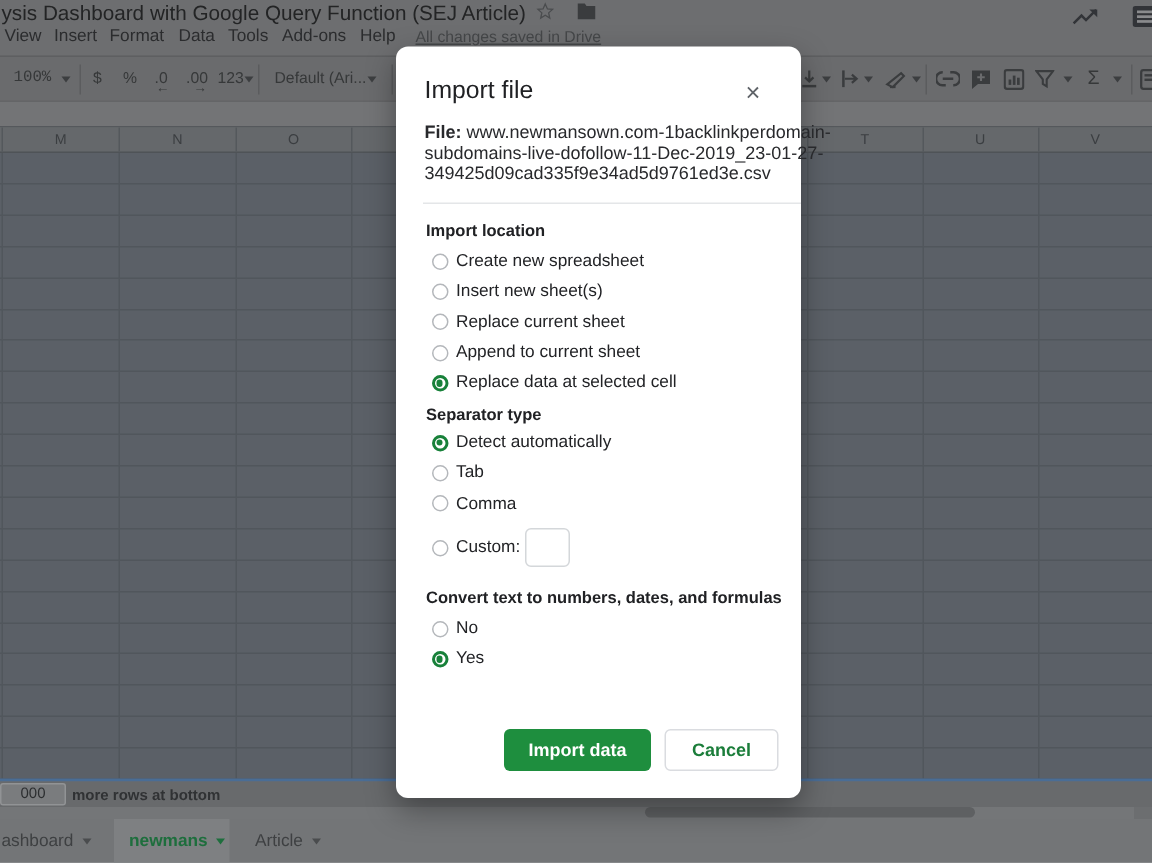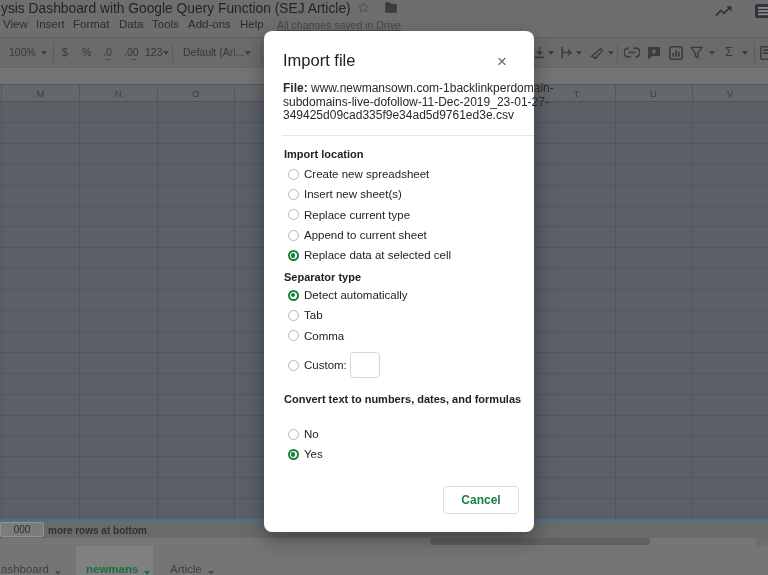--- a/index.html
+++ b/index.html
@@ -47,21 +47,21 @@
   #addrow-input{position:absolute;left:0px;top:1px;width:44px;height:15px;background:#7a7c7e;
                 border:1px solid #919395;border-radius:2px;font-size:10px;color:#2c2e30;
                 display:flex;align-items:center;justify-content:center;}
   #addrow-label{position:absolute;left:48px;top:3.5px;font-size:10px;font-weight:bold;color:#303234;}
 
   #scroll-strip{left:0;top:538px;width:768px;height:8px;background:#747678;}
   #hscroll-thumb{position:absolute;left:430px;top:0px;width:220px;height:7px;border-radius:3.5px;background:#5e6062;}
   #scroll-corner{position:absolute;left:756px;top:0;width:12px;height:8px;background:#6c6e70;}
 
   #tabbar{left:0;top:546px;width:768px;height:29px;background:#737577;}
-  .sheet-tab{position:absolute;top:0;height:29px;display:flex;align-items:flex-end;gap:6px;
+  .sheet-tab{position:absolute;top:0;height:29px;display:flex;align-items:center;gap:6px;
              font-size:11.5px;padding:0 10px;color:#3e4042;}
   .sheet-tab .caret{position:static;border-top-color:#4a4c4e;}
   #tab-active{background:#7e8082;font-weight:bold;}
   #tab-active .tab-label{color:#1e6e3d;}
   #tab-active .caret{border-top-color:#1e6e3d;}
   #tab-first{padding-left:1px;}
 
   
   #dialog{left:264px;top:31px;width:270px;height:501px;background:#ffffff;border-radius:8px;
           box-shadow:0 8px 20px rgba(0,0,0,0.35);color:#202124;}
@@ -131,21 +131,21 @@
       <svg width="20" height="14" viewBox="0 0 20 14">
           <rect x="0" y="0" width="20" height="14" rx="2" fill="#323438"></rect>
           <rect x="3" y="3" width="14" height="1.8" fill="#8a8b8d"></rect>
           <rect x="3" y="6.2" width="14" height="1.8" fill="#8a8b8d"></rect>
           <rect x="3" y="9.4" width="14" height="1.8" fill="#8a8b8d"></rect>
         </svg>
     </div>
   </div>
 
   <div class="abs" id="toolbar">
-    <div class="tbtxt2" style="left:9px;">100%</div>
+    <div class="tbtxt2" style="left:9px;font-family:Liberation Mono, monospace;">100%</div>
     <div class="caret" style="left:41px;top:13px;"></div>
     <div class="tb-divider" style="left:53px;"></div>
     <div class="tbtxt2" style="left:62px;">$</div>
     <div class="tbtxt2" style="left:82px;">%</div>
     <div class="tbtxt2" style="left:103px;">.0</div>
     <div class="arrw" style="left:104px;top:15px;">←</div>
     <div class="tbtxt2" style="left:124px;">.00</div>
     <div class="arrw" style="left:129px;top:15px;">→</div>
     <div class="tbtxt2" style="left:145px;">123</div>
     <div class="caret" style="left:163px;top:13px;"></div>
@@ -301,21 +301,21 @@
         <div class="opt-row">
           <span class="radio"></span>
           <span class="opt-label">Create new spreadsheet</span>
         </div>
         <div class="opt-row">
           <span class="radio"></span>
           <span class="opt-label">Insert new sheet(s)</span>
         </div>
         <div class="opt-row">
           <span class="radio"></span>
-          <span class="opt-label">Replace current type</span>
+          <span class="opt-label">Replace current sheet</span>
         </div>
         <div class="opt-row">
           <span class="radio"></span>
           <span class="opt-label">Append to current sheet</span>
         </div>
         <div class="opt-row selected">
           <span class="radio">
             <span class="dot"></span>
           </span>
           <span class="opt-label">Replace data at selected cell</span>
@@ -333,30 +333,31 @@
         </div>
         <div class="opt-row">
           <span class="radio"></span>
           <span class="opt-label">Comma</span>
         </div>
         <div class="opt-row" id="custom-row">
           <span class="radio"></span>
           <span class="opt-label">Custom:</span>
           <span id="custom-input"></span>
         </div>
-        <div class="sec-title" style="margin-top: 12px; margin-bottom: 19px;">Convert text to numbers, dates, and formulas</div>
+        <div class="sec-title" style="margin-top: 12px; margin-bottom: 4px;">Convert text to numbers, dates, and formulas</div>
         <div class="opt-row">
           <span class="radio"></span>
           <span class="opt-label">No</span>
         </div>
         <div class="opt-row selected">
           <span class="radio">
             <span class="dot"></span>
           </span>
           <span class="opt-label">Yes</span>
         </div>
       </div>
     <div id="dlg-buttons">
+      <button id="btn-import">Import data</button>
       <button id="btn-cancel">Cancel</button>
     </div>
   </div>
 
 </div>
 
 </body></html>

